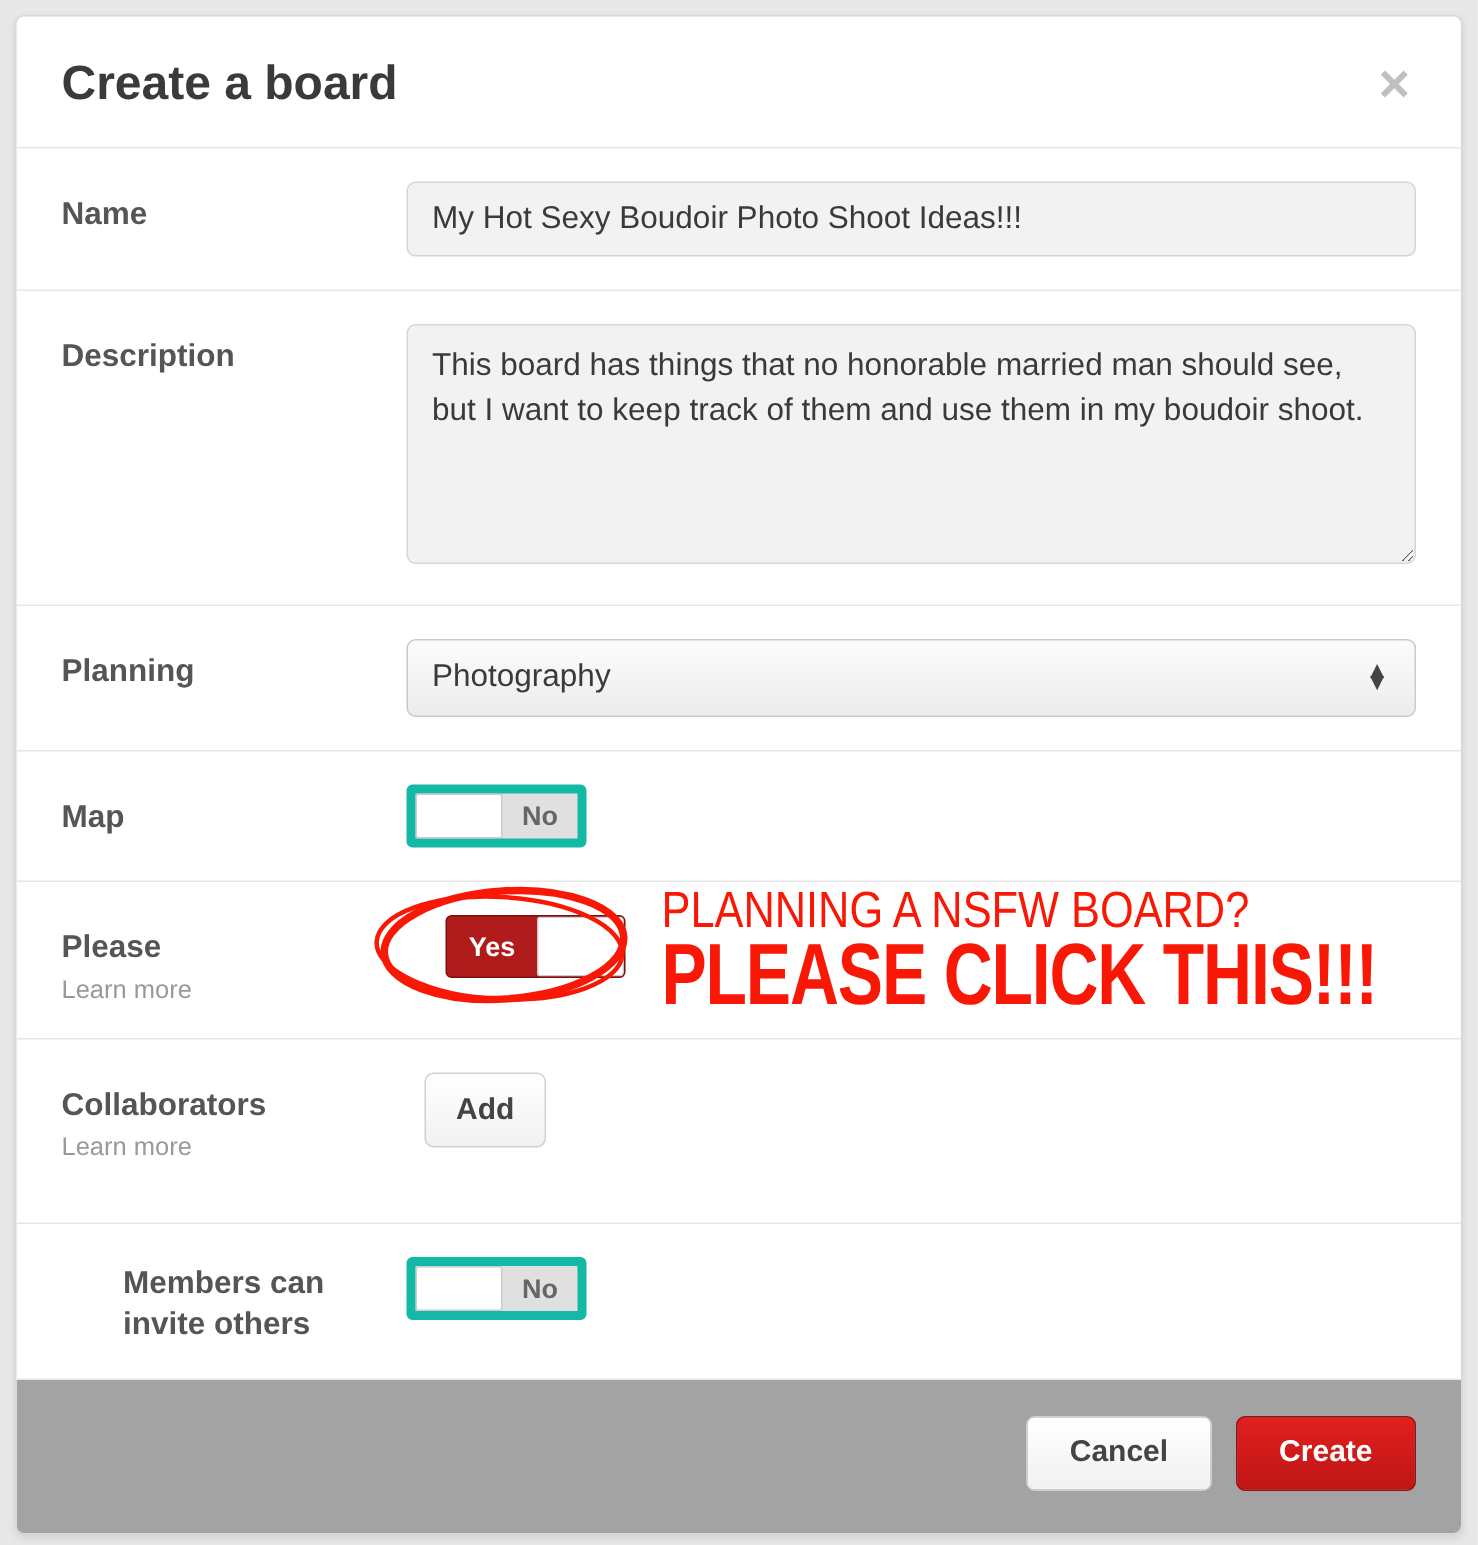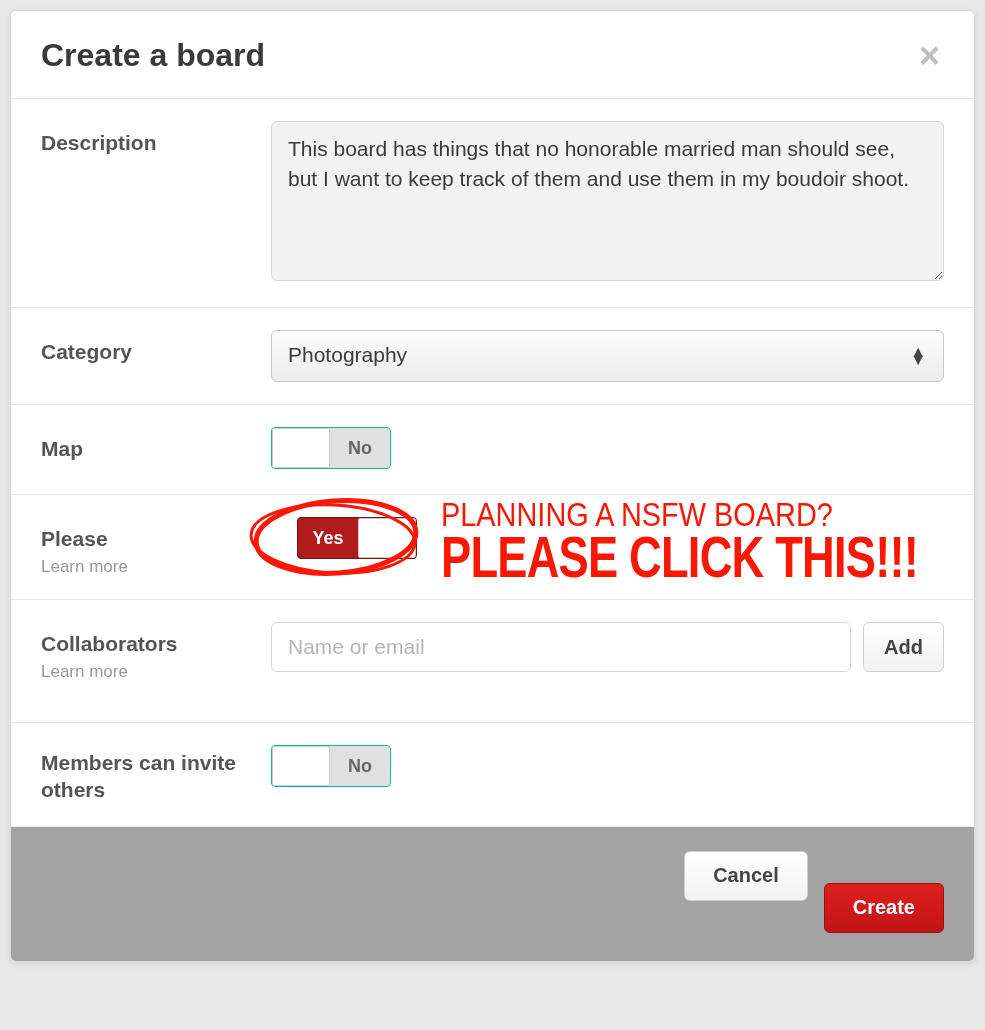--- a/index.html
+++ b/index.html
@@ -130,21 +130,21 @@
   }
   .toggle .lbl {
     flex: 1;
     display: flex;
     align-items: center;
     justify-content: center;
     height: 100%;
   }
   .toggle-off {
     background: #e0e0e0;
-    border: 1px solid #14b8a6;
+    border: 6px solid #14b8a6;
   }
   .toggle-off .lbl { color: #666; }
   .toggle-on {
     background: #b01b1b;
     border: 1px solid #7a0f0f;
   }
   .toggle-on .lbl { color: #fff; }
   .toggle-on .knob { order: 2; }
 
   
@@ -192,21 +192,20 @@
   }
   .btn-cancel {
     background: linear-gradient(#ffffff, #f1f1f1);
     border: 1px solid #cfcfcf;
     color: #444;
   }
   .btn-create {
     background: linear-gradient(#e0201f, #bf1515);
     border: 1px solid #9a0e0e;
     color: #fff;
-    margin-top: 32px;
   }
 
   
   .annot-circle {
     position: absolute;
     left: -30px;
     top: -28px;
     width: 190px;
     height: 96px;
     pointer-events: none;
@@ -245,33 +244,41 @@
 </head>
 <body>
 
 <div class="modal">
 
   <div class="modal-header">
     <div class="modal-title">Create a board</div>
     <div class="close">×</div>
   </div>
 
+  <div class="row">
+    <div class="label-col">
+      <div class="label-main">Name</div>
+    </div>
+    <div class="field-col">
+      <input class="text-input" type="text" value="My Hot Sexy Boudoir Photo Shoot Ideas!!!" style="">
+    </div>
+  </div>
 
   <div class="row">
     <div class="label-col">
       <div class="label-main">Description</div>
     </div>
     <div class="field-col">
       <textarea class="textarea" style="">This board has things that no honorable married man should see, but I want to keep track of them and use them in my boudoir shoot.</textarea>
     </div>
   </div>
 
   <div class="row">
     <div class="label-col">
-      <div class="label-main">Category</div>
+      <div class="label-main">Planning</div>
     </div>
     <div class="field-col select-wrap">
       <div class="select">Photography</div>
       <div class="select-caret">
         <span>▲</span>
           <span>▼</span>
       </div>
     </div>
   </div>
 
@@ -311,28 +318,27 @@
       </div>
     </div>
   </div>
 
   <div class="row" style="padding-bottom:40px;">
     <div class="label-col">
       <div class="label-main">Collaborators</div>
       <div class="label-sub">Learn more</div>
     </div>
     <div class="field-col collab-field">
-      <input class="collab-input" type="text" placeholder="Name or email" style="">
       <button class="add-btn">Add</button>
     </div>
   </div>
 
   <div class="row">
     <div class="label-col" style="padding-top:4px;">
-      <div class="label-main" style="line-height:1.3;">Members can invite others</div>
+      <div class="label-main" style="line-height:1.3;margin-left:41px;">Members can invite others</div>
     </div>
     <div class="field-col">
       <div class="toggle toggle-off">
         <div class="knob"></div>
         <div class="lbl">No</div>
       </div>
     </div>
   </div>
 
   <div class="row footer">

